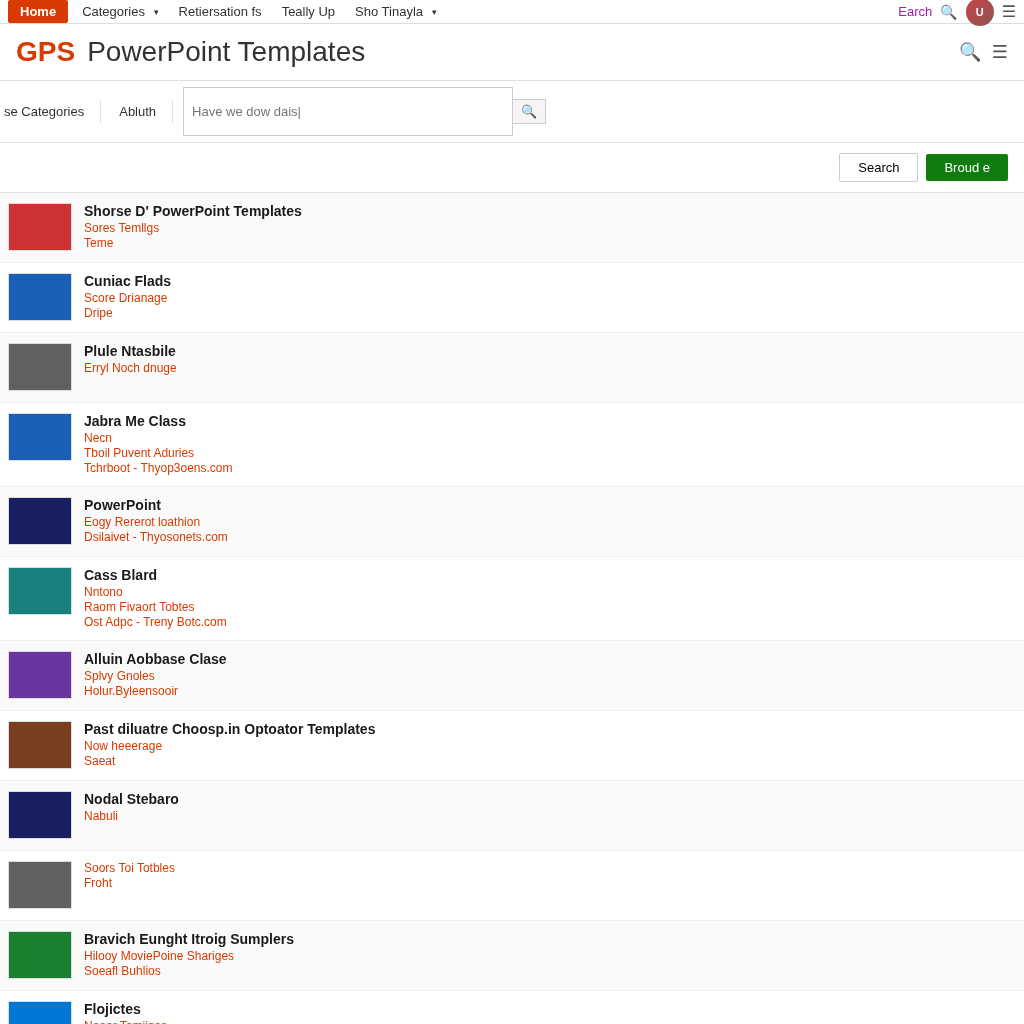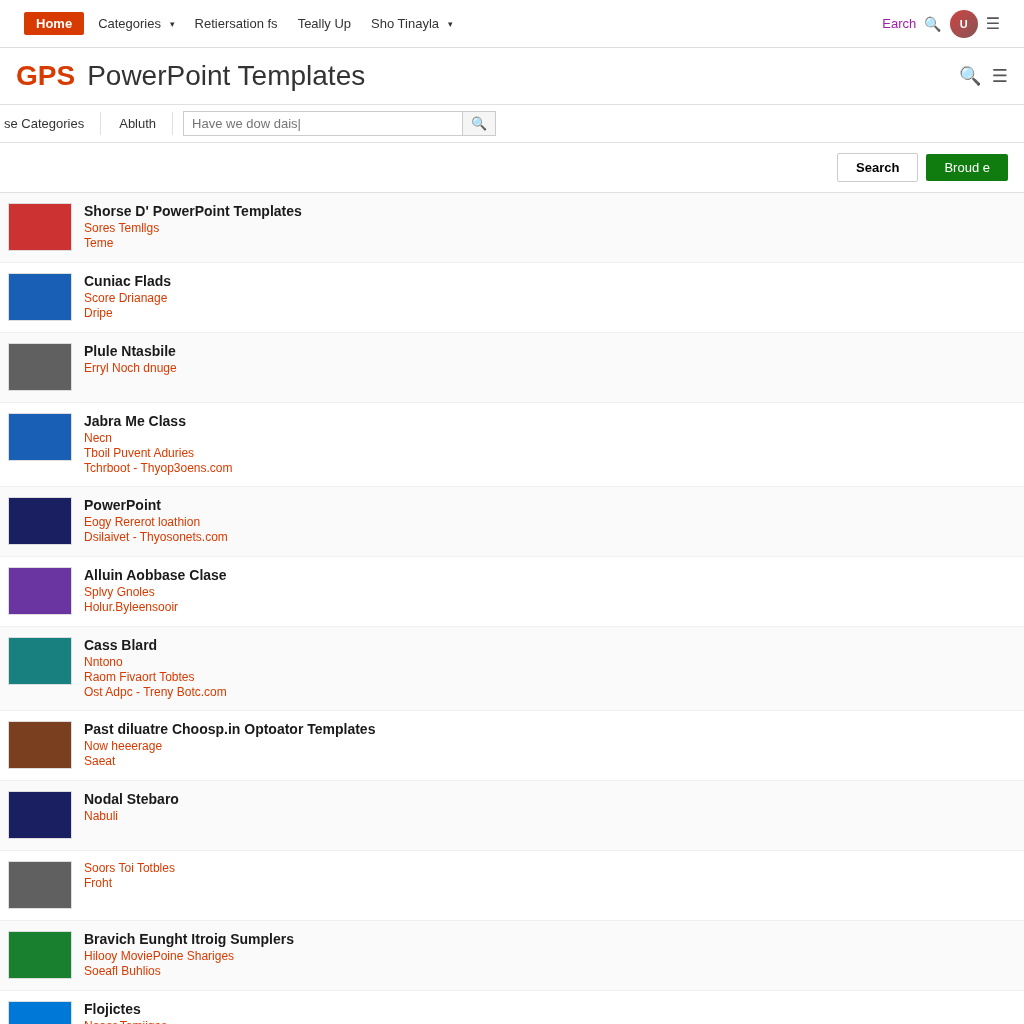--- a/index.html
+++ b/index.html
@@ -4,22 +4,22 @@
   <style>
     * { margin: 0; padding: 0; box-sizing: border-box; }
     body { font-family: 'Segoe UI', Arial, sans-serif; font-size: 13px; background: #fff; color: #333; width: 1024px; min-height: 1024px; overflow-x: hidden; }
 
     
     .top-nav {
       display: flex;
       align-items: center;
       background: #fff;
       border-bottom: 1px solid #ddd;
-      height: 48px;
-      padding: 0 24px;
+      height: 24px;
+      padding: 0 8px;
     }
     .nav-home {
       background: #d83b01;
       color: #fff;
       padding: 4px 12px;
       font-weight: 600;
       font-size: 13px;
       margin-right: 4px;
       border-radius: 2px;
     }
@@ -87,22 +87,22 @@
       cursor: pointer;
       border-right: 1px solid #e0e0e0;
     }
     .sub-nav-item:first-child { padding-left: 4px; }
     .sub-nav-search {
       display: flex;
       align-items: center;
       margin-left: 8px;
     }
     .sub-nav-search input {
-      width: 280px;
-      padding: 4px 8px;
+      width: 330px;
+      padding: 16px 8px;
       border: 1px solid #ccc;
       font-size: 13px;
       outline: none;
     }
     .sub-nav-search button {
       padding: 4px 8px;
       border: 1px solid #ccc;
       border-left: none;
       background: #f5f5f5;
       cursor: pointer;
@@ -118,21 +118,20 @@
       border-bottom: 1px solid #e0e0e0;
       justify-content: flex-end;
     }
     .btn-search {
       padding: 6px 18px;
       border: 1px solid #ccc;
       background: #fff;
       font-size: 13px;
       cursor: pointer;
       border-radius: 2px;
-      font-weight: bold;
     }
     .btn-browse {
       padding: 6px 18px;
       border: none;
       background: #107c10;
       color: #fff;
       font-size: 13px;
       cursor: pointer;
       border-radius: 2px;
     }
@@ -277,41 +276,41 @@
       <div class="result-thumb thumb-navy">
         <div style="width: 100%; height: 100%; background: inherit; opacity: 0.85;"></div>
       </div>
       <div class="result-info">
         <div class="result-title">PowerPoint</div>
         <div class="result-meta-line">Eogy Rererot loathion</div>
         <div class="result-meta-line">Dsilaivet - Thyosonets.com</div>
       </div>
     </div>
     <div class="result-item">
-      <div class="result-thumb thumb-purple">
-        <div style="width: 100%; height: 100%; background: inherit; opacity: 0.85;"></div>
-      </div>
-      <div class="result-info">
-        <div class="result-title">Alluin Aobbase Clase</div>
-        <div class="result-meta-line">Splvy Gnoles</div>
-        <div class="result-meta-line">Holur.Byleensooir</div>
-      </div>
-    </div>
-    <div class="result-item">
       <div class="result-thumb thumb-teal">
         <div style="width: 100%; height: 100%; background: inherit; opacity: 0.85;"></div>
       </div>
       <div class="result-info">
         <div class="result-title">Cass Blard</div>
         <div class="result-meta-line">Nntono</div>
         <div class="result-meta-line">Raom Fivaort Tobtes</div>
         <div class="result-meta-line">Ost Adpc - Treny Botc.com</div>
       </div>
     </div>
     <div class="result-item">
+      <div class="result-thumb thumb-purple">
+        <div style="width: 100%; height: 100%; background: inherit; opacity: 0.85;"></div>
+      </div>
+      <div class="result-info">
+        <div class="result-title">Alluin Aobbase Clase</div>
+        <div class="result-meta-line">Splvy Gnoles</div>
+        <div class="result-meta-line">Holur.Byleensooir</div>
+      </div>
+    </div>
+    <div class="result-item">
       <div class="result-thumb thumb-brown">
         <div style="width: 100%; height: 100%; background: inherit; opacity: 0.85;"></div>
       </div>
       <div class="result-info">
         <div class="result-title">Past diluatre Choosp.in Optoator Templates</div>
         <div class="result-meta-line">Now heeerage</div>
         <div class="result-meta-line">Saeat</div>
       </div>
     </div>
     <div class="result-item">

